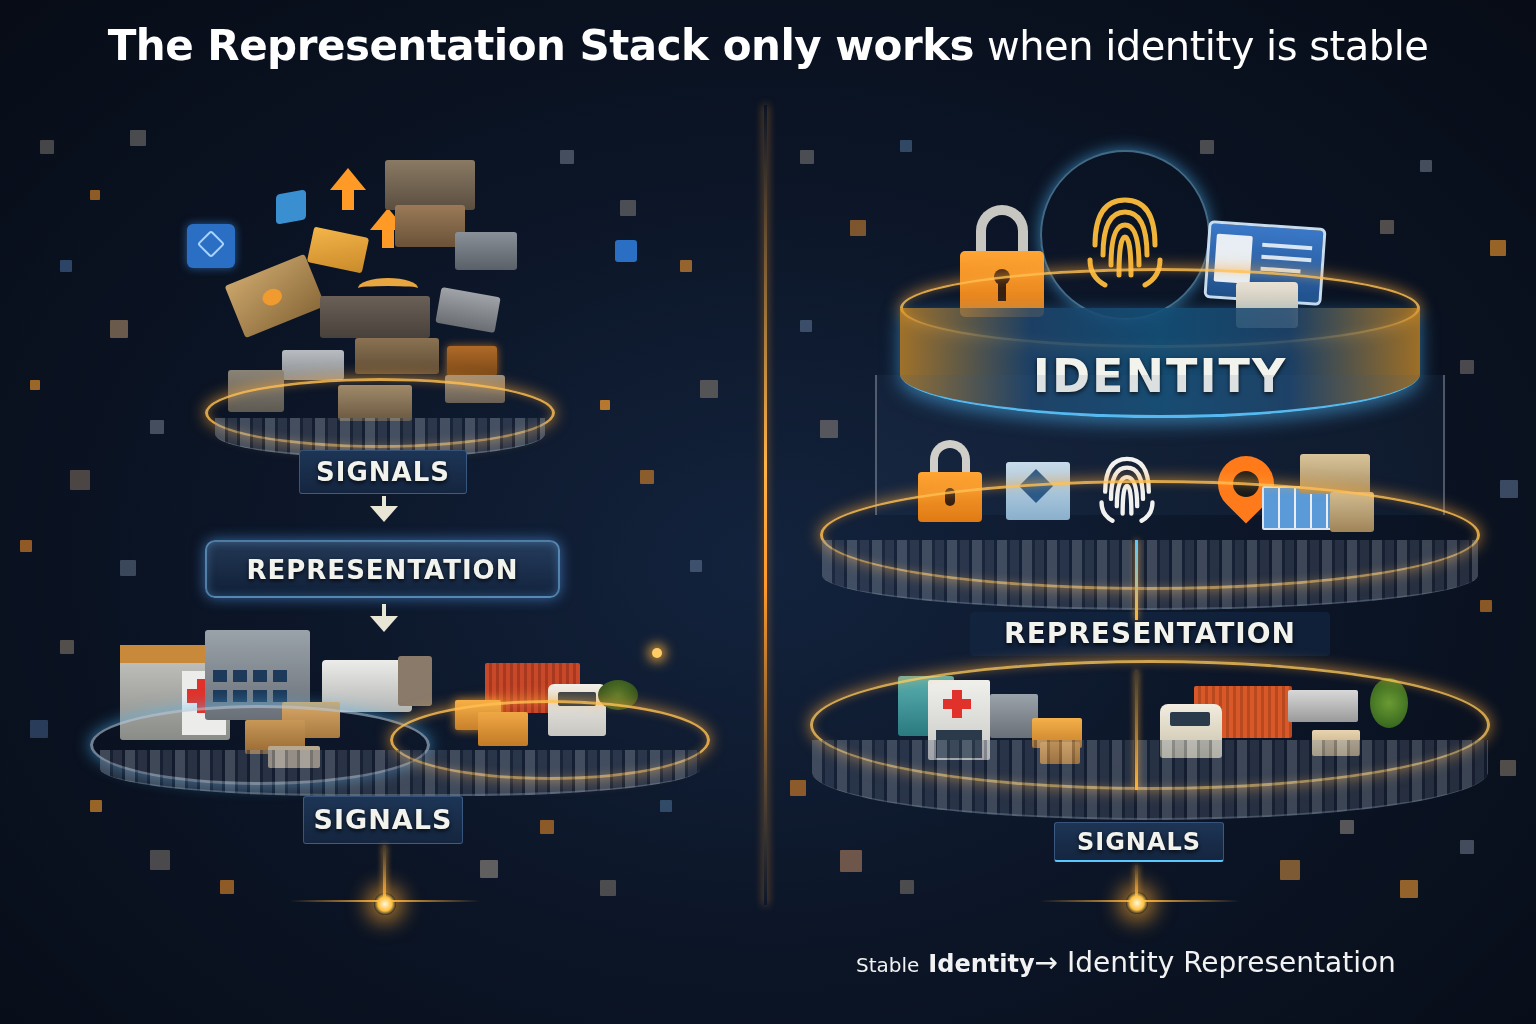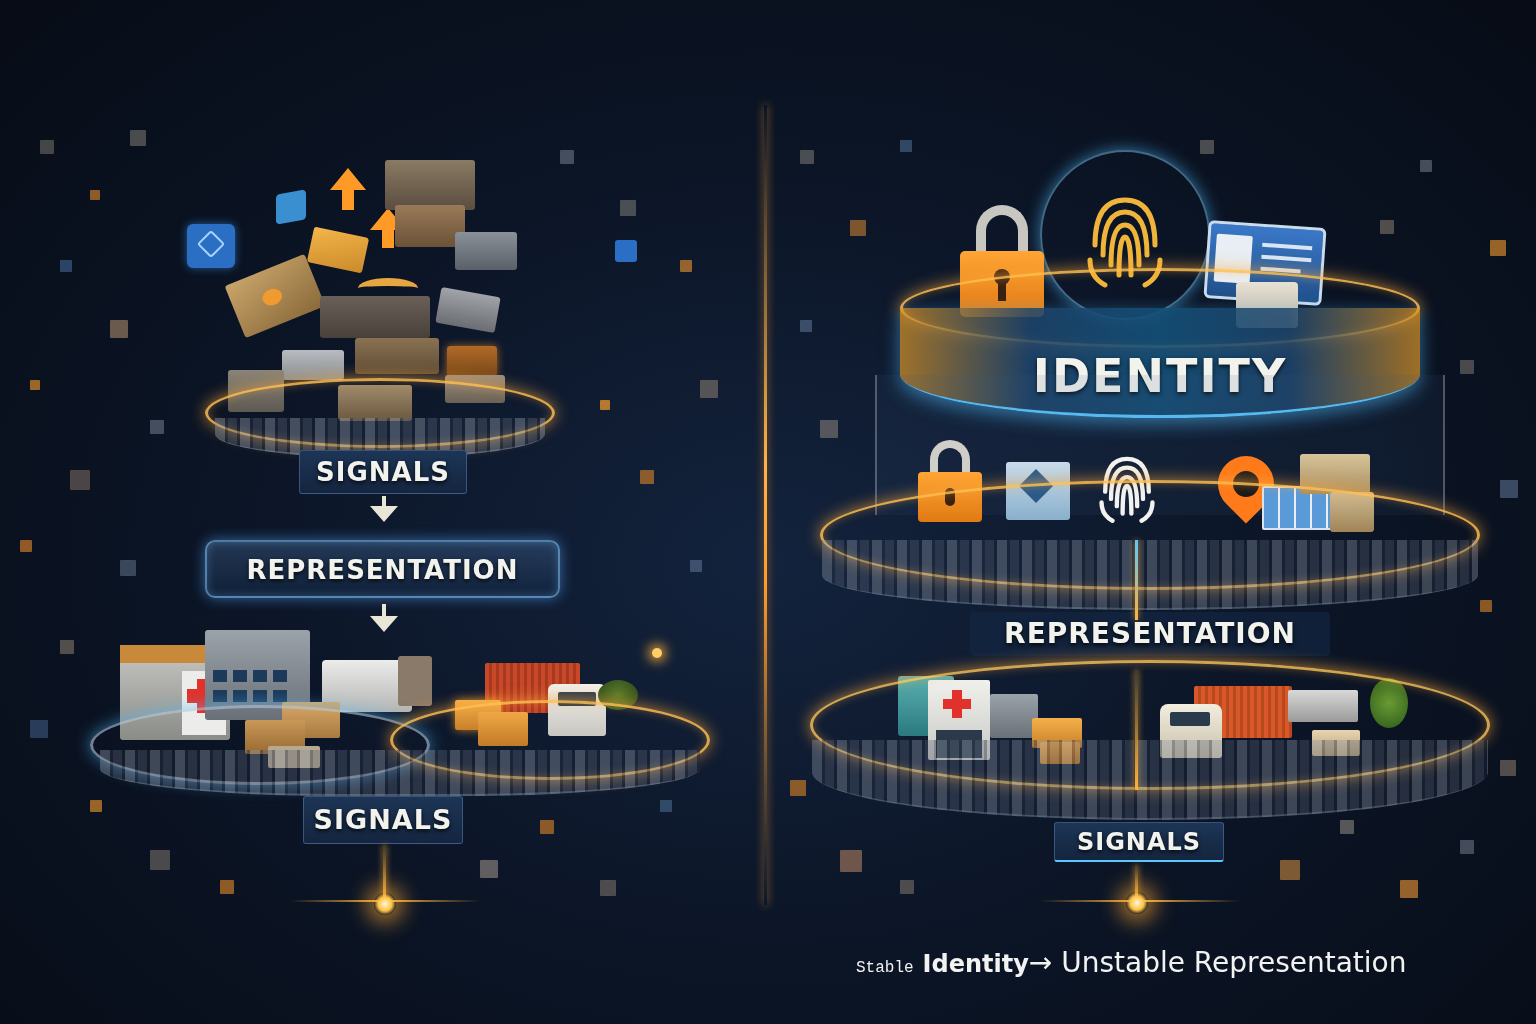--- a/index.html
+++ b/index.html
@@ -127,20 +127,24 @@
     <div class="px" style="left:1480px;top:600px;width:12px;height:12px;background:#c07628;opacity:.7"></div>
     <div class="px" style="left:1500px;top:480px;width:18px;height:18px;background:#5a7090;opacity:.6"></div>
     <div class="px" style="left:1460px;top:360px;width:14px;height:14px;background:#8a8078;opacity:.5"></div>
     <div class="px" style="left:1490px;top:240px;width:16px;height:16px;background:#d4872c;opacity:.7"></div>
     <div class="px" style="left:1420px;top:160px;width:12px;height:12px;background:#6b7686;opacity:.6"></div>
     <div class="px" style="left:1380px;top:220px;width:14px;height:14px;background:#9a8a7a;opacity:.5"></div>
     <div class="px" style="left:900px;top:140px;width:12px;height:12px;background:#4a6a90;opacity:.6"></div>
     <div class="px" style="left:1200px;top:140px;width:14px;height:14px;background:#8a8580;opacity:.5"></div>
   </div>
 
+  <div class="title">
+    <span class="bold">The Representation Stack only works</span>
+    <span class="light">when identity is stable</span>
+  </div>
 
   <div class="divider"></div>
 
   <div class="panel" style="left:0;top:0;width:760px;height:940px;">
 
     <div>
       <div class="icon" style="left:187px;top:224px;width:48px;height:44px;background:#2b6fc4;border-radius:6px;box-shadow:0 0 8px rgba(60,140,230,.6);">
         <div style="position:absolute;left:14px;top:10px;width:20px;height:20px;border:2px solid #a9d4ff;transform:rotate(45deg);border-radius:3px;"></div>
       </div>
       <div class="icon" style="left:276px;top:192px;width:30px;height:30px;background:#3a8fd0;border-radius:4px;transform:skewY(-10deg);"></div>
@@ -313,18 +317,18 @@
     <div class="label-box dark-tag" style="left:284px;top:822px;width:170px;height:40px;font-size:24px;line-height:38px;border-bottom:2px solid #5ac8ff;">SIGNALS</div>
 
     <div class="beam" style="left:365px;top:540px;height:80px;background:linear-gradient(180deg,#5ac8ff,#ffb23a);"></div>
     <div class="beam" style="left:365px;top:670px;height:120px;"></div>
     <div class="beam" style="left:365px;top:865px;height:35px;"></div>
     <div class="hline" style="left:270px;top:900px;width:200px;"></div>
     <div class="glow-dot" style="left:356px;top:892px;"></div>
   </div>
 
   <div class="caption" style="left:856px;">
-    <span style="font-size:16px;font-family:Liberation Mono, monospace;">Stable</span>
+    <span style="font-size:20px;">Stable</span>
     <b style="font-size:24px;">Identity</b><span>→</span>
-    <span>Unstable Representation</span>
+    <span>Identity Representation</span>
   </div>
 
 </div>
 
 </body></html>

